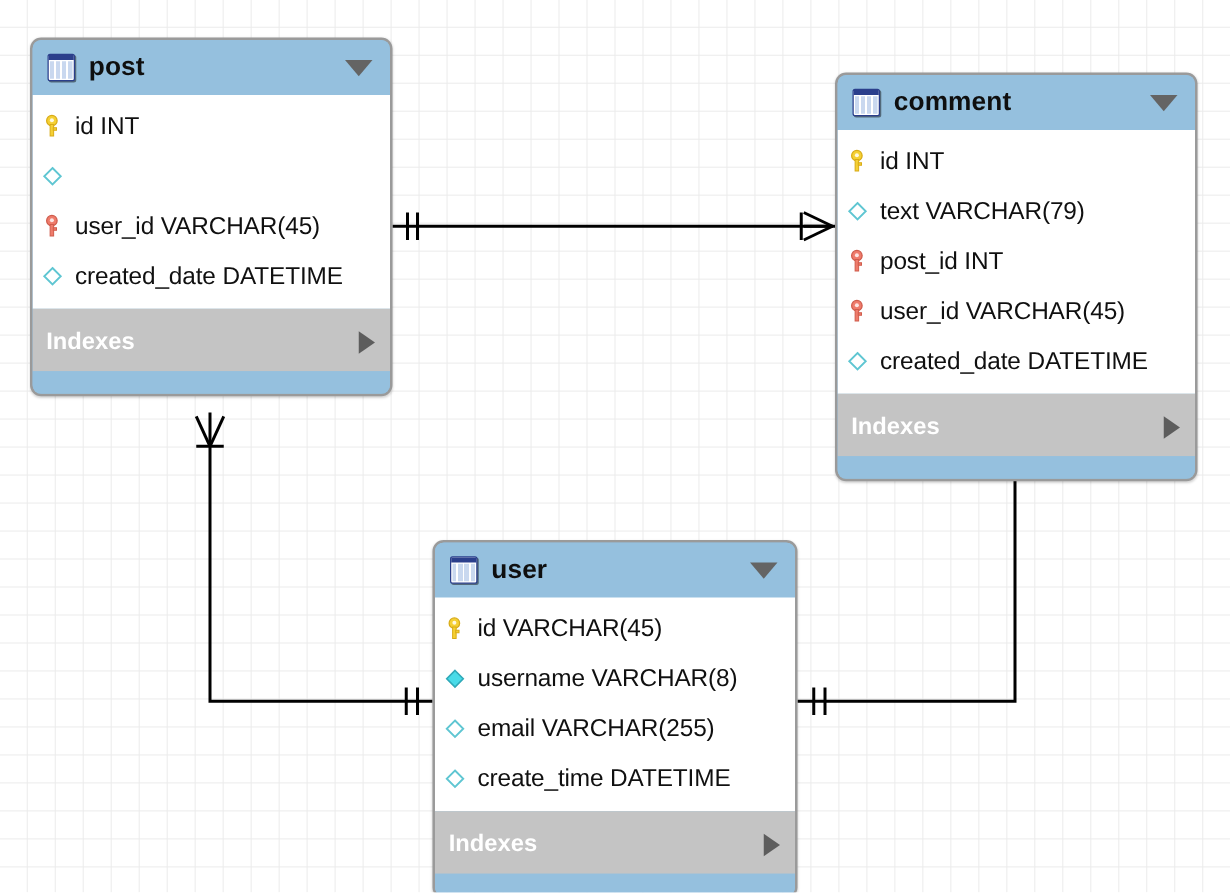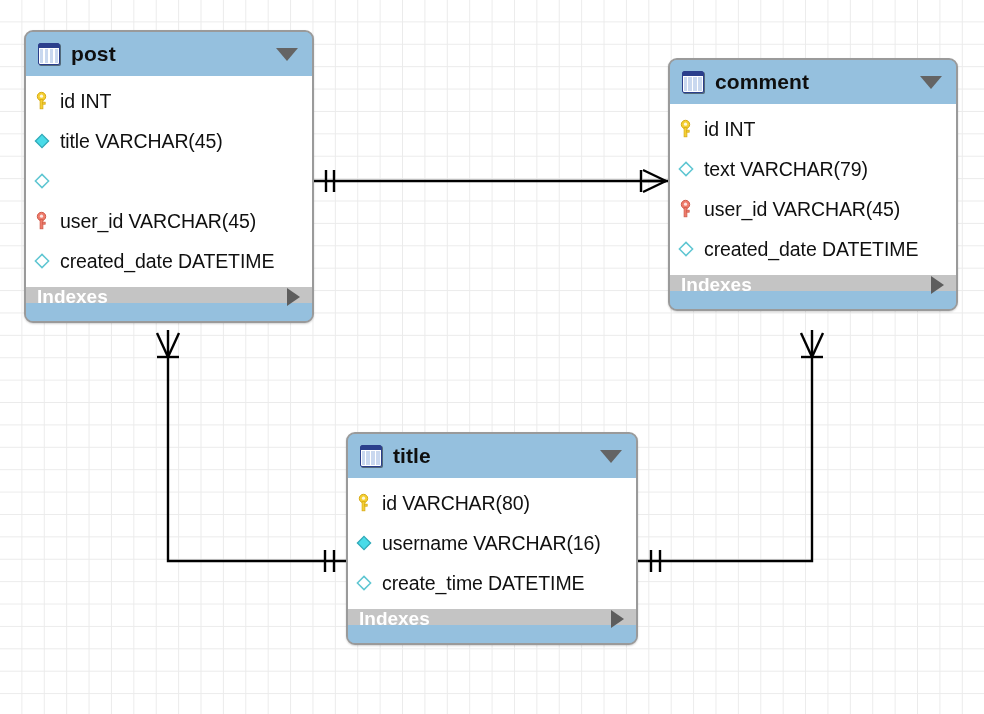--- a/index.html
+++ b/index.html
@@ -149,21 +149,21 @@
     height: 20px;
   }
   .icon-key svg { display: block; }
 
   .icon-diamond {
     width: 20px; height: 20px;
   }
   .icon-diamond svg { display: block; }
 
   .indexes-bar {
-    height: 16px;
+    height: 50px;
     background: #c4c4c4;
     display: flex;
     align-items: center;
     padding: 4px 12px 0 11px;
     box-sizing: border-box;
   }
   .indexes-label {
     font-size: 19px;
     font-weight: bold;
     color: #ffffff;
@@ -236,28 +236,20 @@
           <svg width="20" height="20" viewBox="0 0 20 20">
             <circle cx="9.5" cy="5.5" r="4.2" fill="#f5d033" stroke="#d8ab16" stroke-width="1"></circle>
             <circle cx="9.5" cy="5.2" r="1.6" fill="#ffffff" opacity="0.85"></circle>
             <rect x="8.1" y="8.6" width="2.8" height="9.2" fill="#f5d033" stroke="#d8ab16" stroke-width="0.8"></rect>
             <rect x="10.6" y="11.2" width="2.6" height="2" fill="#f5d033" stroke="#d8ab16" stroke-width="0.8"></rect>
           </svg>
         </span>
         <span class="col-label">id INT</span>
       </div>
 
-      <div class="col-row">
-        <span class="col-icon icon-diamond">
-          <svg width="20" height="20" viewBox="0 0 20 20">
-            <path d="M10 3.4 L16.6 10 L10 16.6 L3.4 10 Z" fill="#49dbe8" stroke="#2fa9b8" stroke-width="1.3"></path>
-          </svg>
-        </span>
-        <span class="col-label">title VARCHAR(45)</span>
-      </div>
 
       <div class="col-row">
         <span class="col-icon icon-diamond">
           <svg width="20" height="20" viewBox="0 0 20 20">
             <path d="M10 3.4 L16.6 10 L10 16.6 L3.4 10 Z" fill="#ffffff" stroke="#5fc6d2" stroke-width="1.5"></path>
           </svg>
         </span>
       </div>
 
       <div class="col-row">
@@ -311,30 +303,41 @@
 
       <div class="col-row">
         <span class="col-icon icon-diamond">
           <svg width="20" height="20" viewBox="0 0 20 20">
             <path d="M10 3.4 L16.6 10 L10 16.6 L3.4 10 Z" fill="#ffffff" stroke="#5fc6d2" stroke-width="1.5"></path>
           </svg>
         </span>
         <span class="col-label">text VARCHAR(79)</span>
       </div>
 
-
       <div class="col-row">
         <span class="col-icon icon-key">
           <svg width="20" height="20" viewBox="0 0 20 20">
             <circle cx="9.5" cy="5.5" r="4.2" fill="#ef7b6b" stroke="#cf5c4c" stroke-width="1"></circle>
             <circle cx="9.5" cy="5.2" r="1.6" fill="#ffffff" opacity="0.8"></circle>
             <rect x="8.1" y="8.6" width="2.8" height="9.2" fill="#ef7b6b" stroke="#cf5c4c" stroke-width="0.8"></rect>
             <rect x="10.6" y="11.2" width="2.6" height="2" fill="#ef7b6b" stroke="#cf5c4c" stroke-width="0.8"></rect>
           </svg>
         </span>
+        <span class="col-label">post_id INT</span>
+      </div>
+
+      <div class="col-row">
+        <span class="col-icon icon-key">
+          <svg width="20" height="20" viewBox="0 0 20 20">
+            <circle cx="9.5" cy="5.5" r="4.2" fill="#ef7b6b" stroke="#cf5c4c" stroke-width="1"></circle>
+            <circle cx="9.5" cy="5.2" r="1.6" fill="#ffffff" opacity="0.8"></circle>
+            <rect x="8.1" y="8.6" width="2.8" height="9.2" fill="#ef7b6b" stroke="#cf5c4c" stroke-width="0.8"></rect>
+            <rect x="10.6" y="11.2" width="2.6" height="2" fill="#ef7b6b" stroke="#cf5c4c" stroke-width="0.8"></rect>
+          </svg>
+        </span>
         <span class="col-label">user_id VARCHAR(45)</span>
       </div>
 
       <div class="col-row">
         <span class="col-icon icon-diamond">
           <svg width="20" height="20" viewBox="0 0 20 20">
             <path d="M10 3.4 L16.6 10 L10 16.6 L3.4 10 Z" fill="#ffffff" stroke="#5fc6d2" stroke-width="1.5"></path>
           </svg>
         </span>
         <span class="col-label">created_date DATETIME</span>
@@ -344,46 +347,54 @@
     <div class="indexes-bar">
       <span class="indexes-label">Indexes</span>
       <span class="chevron-right"></span>
     </div>
     <div class="table-footer"></div>
   </div>
 
   <div class="table-box" style="left:346px; top:432px; width:292px;">
     <div class="table-header">
       <span class="table-icon"></span>
-      <span class="table-title">title</span>
+      <span class="table-title">user</span>
       <span class="chevron-down"></span>
     </div>
     <div class="columns">
 
       <div class="col-row">
         <span class="col-icon icon-key">
           <svg width="20" height="20" viewBox="0 0 20 20">
             <circle cx="9.5" cy="5.5" r="4.2" fill="#f5d033" stroke="#d8ab16" stroke-width="1"></circle>
             <circle cx="9.5" cy="5.2" r="1.6" fill="#ffffff" opacity="0.85"></circle>
             <rect x="8.1" y="8.6" width="2.8" height="9.2" fill="#f5d033" stroke="#d8ab16" stroke-width="0.8"></rect>
             <rect x="10.6" y="11.2" width="2.6" height="2" fill="#f5d033" stroke="#d8ab16" stroke-width="0.8"></rect>
           </svg>
         </span>
-        <span class="col-label">id VARCHAR(80)</span>
+        <span class="col-label">id VARCHAR(45)</span>
       </div>
 
       <div class="col-row">
         <span class="col-icon icon-diamond">
           <svg width="20" height="20" viewBox="0 0 20 20">
             <path d="M10 3.4 L16.6 10 L10 16.6 L3.4 10 Z" fill="#49dbe8" stroke="#2fa9b8" stroke-width="1.3"></path>
           </svg>
         </span>
-        <span class="col-label">username VARCHAR(16)</span>
-      </div>
-
+        <span class="col-label">username VARCHAR(8)</span>
+      </div>
+
+      <div class="col-row">
+        <span class="col-icon icon-diamond">
+          <svg width="20" height="20" viewBox="0 0 20 20">
+            <path d="M10 3.4 L16.6 10 L10 16.6 L3.4 10 Z" fill="#ffffff" stroke="#5fc6d2" stroke-width="1.5"></path>
+          </svg>
+        </span>
+        <span class="col-label">email VARCHAR(255)</span>
+      </div>
 
       <div class="col-row">
         <span class="col-icon icon-diamond">
           <svg width="20" height="20" viewBox="0 0 20 20">
             <path d="M10 3.4 L16.6 10 L10 16.6 L3.4 10 Z" fill="#ffffff" stroke="#5fc6d2" stroke-width="1.5"></path>
           </svg>
         </span>
         <span class="col-label">create_time DATETIME</span>
       </div>
 

